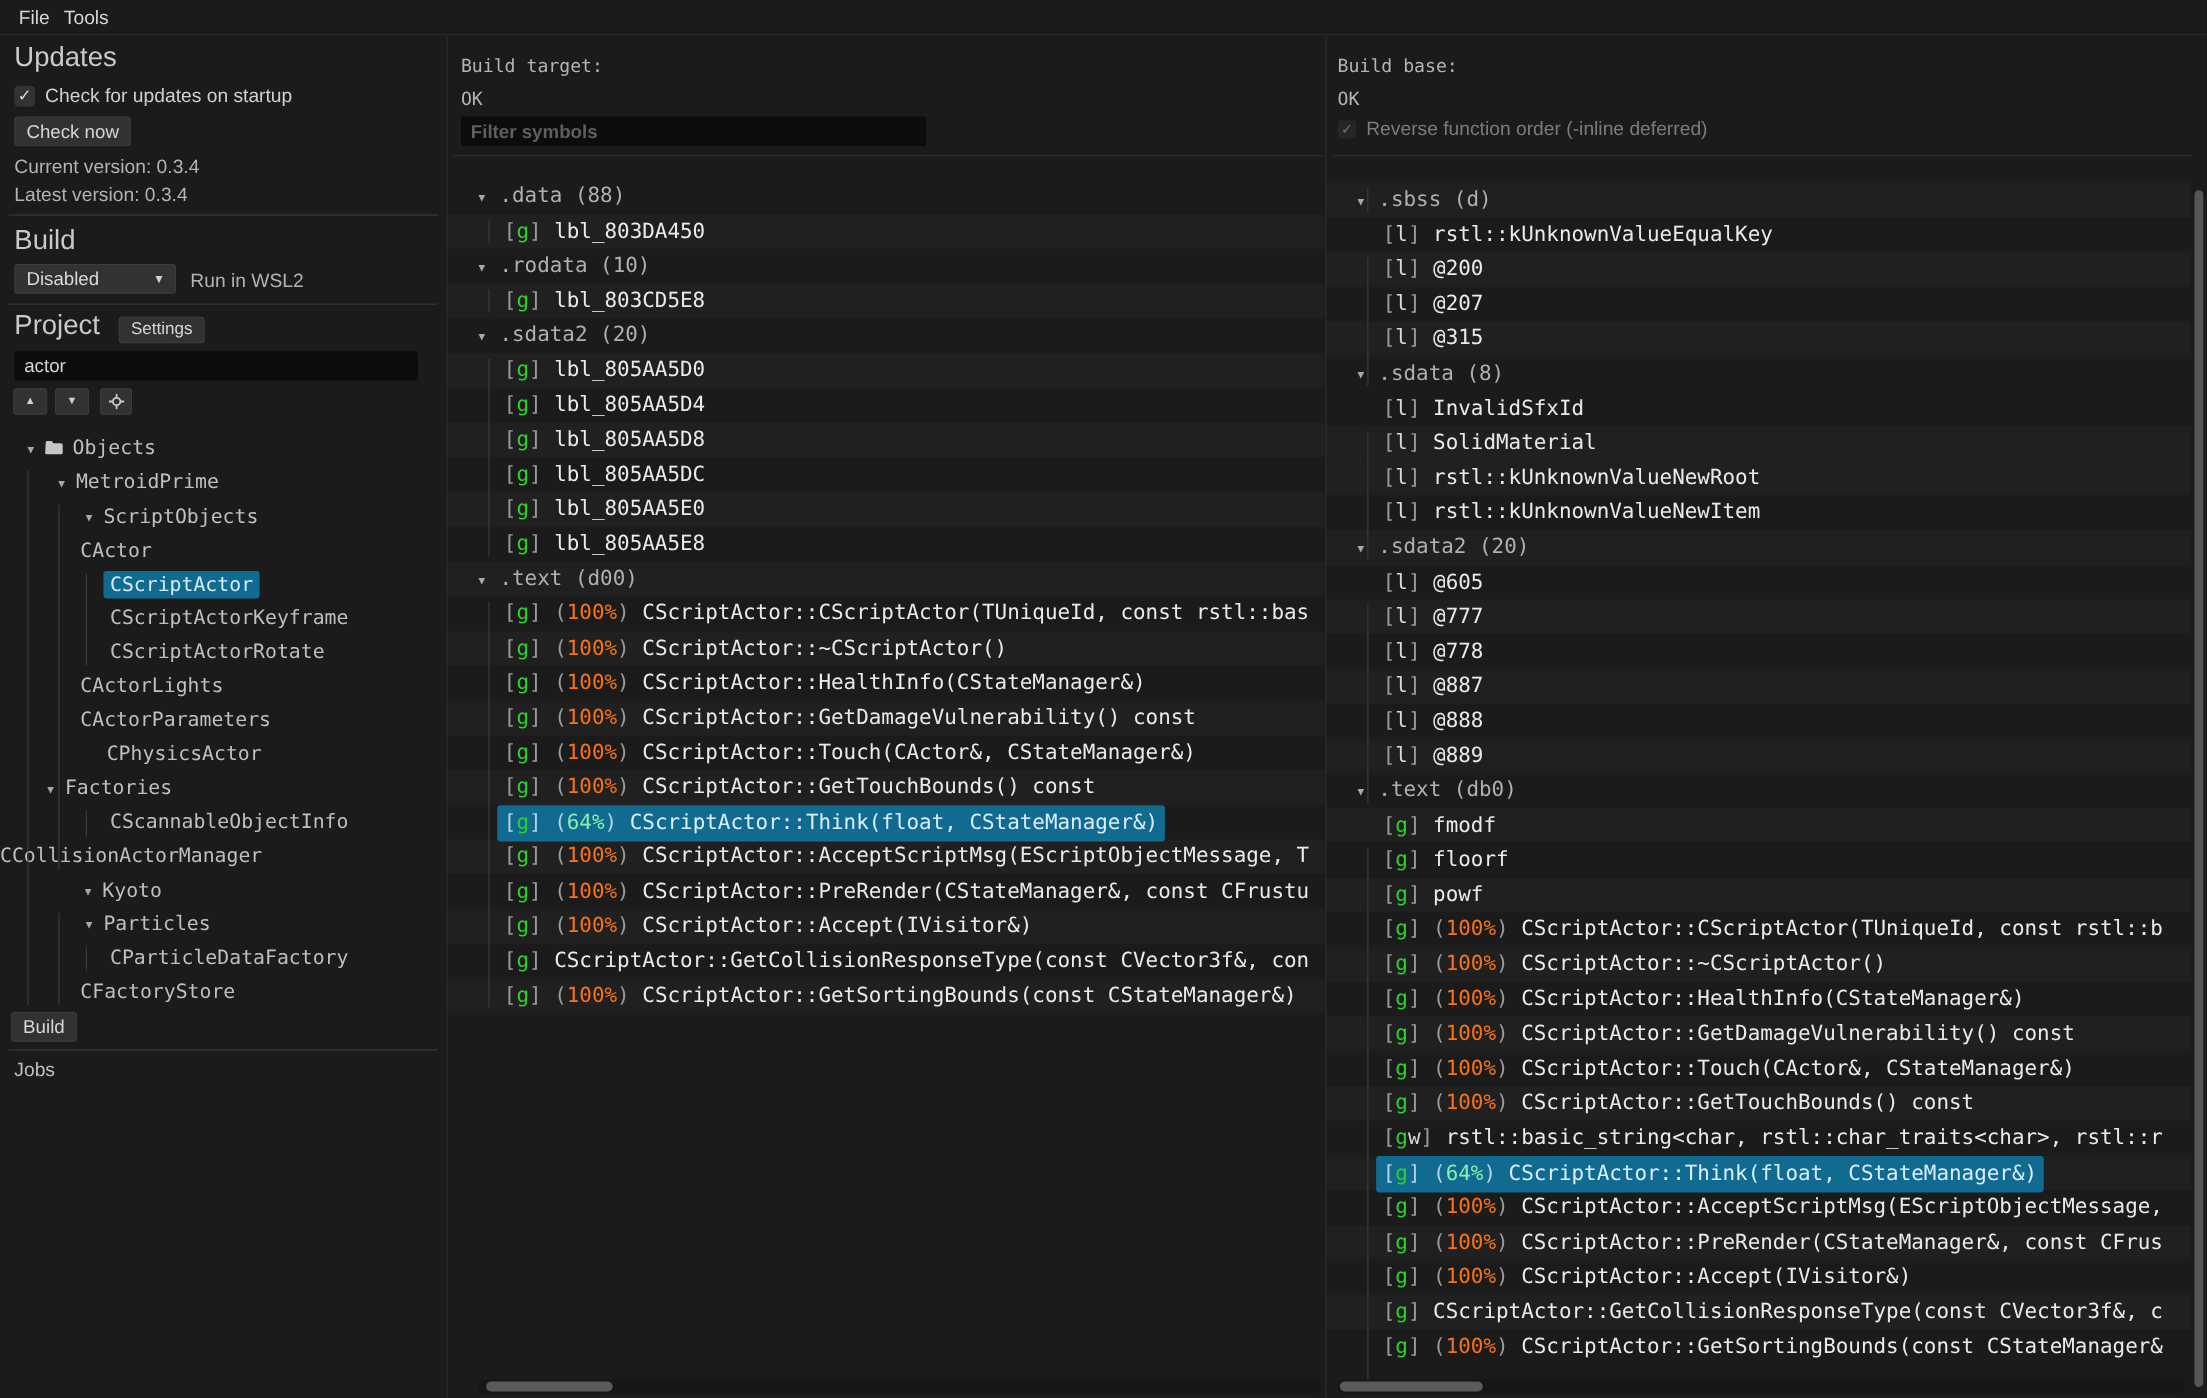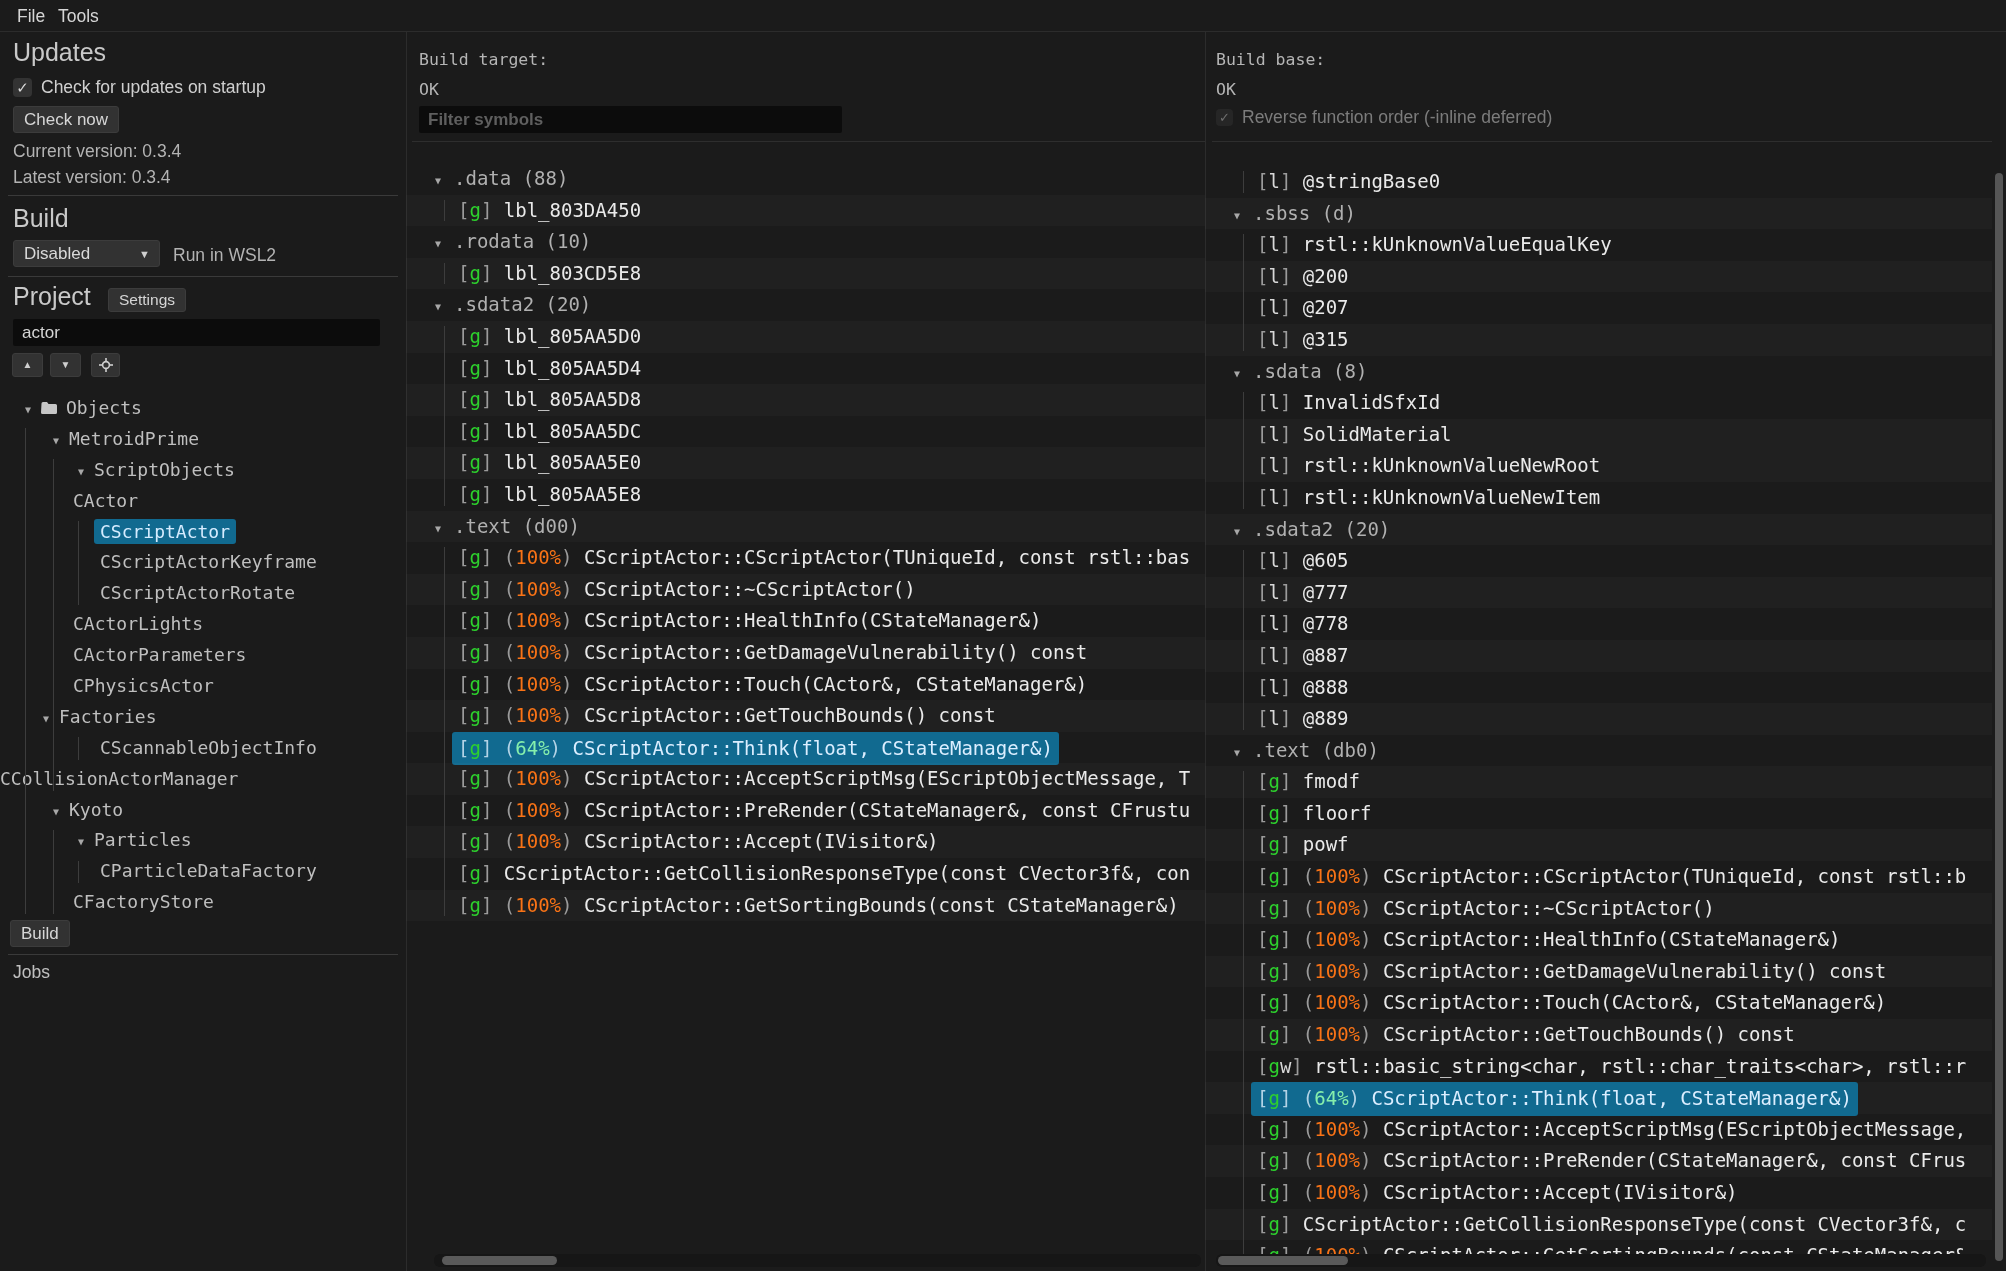--- a/index.html
+++ b/index.html
@@ -156,25 +156,25 @@
           <path d="M0.5 2.5 a1.5 1.5 0 0 1 1.5-1.5 h4 l1.5 2 h7 a1.5 1.5 0 0 1 1.5 1.5 v7 a1.5 1.5 0 0 1-1.5 1.5 h-13 a1.5 1.5 0 0 1-1.5-1.5 z" fill="#c6c6c6"></path>
         </svg></span><span class="tlabel">Objects</span></div>
     <div class="trow" style="padding-left: 48px;"><span class="tri"></span><span class="tlabel">MetroidPrime</span></div>
     <div class="trow" style="padding-left: 73px;"><span class="tri"></span><span class="tlabel">ScriptObjects</span></div>
     <div class="trow" style="padding-left: 73px;"><span class="tlabel">CActor</span></div>
     <div class="trow" style="padding-left: 100px;"><span class="tlabel tsel">CScriptActor</span></div>
     <div class="trow" style="padding-left: 100px;"><span class="tlabel">CScriptActorKeyframe</span></div>
     <div class="trow" style="padding-left: 100px;"><span class="tlabel">CScriptActorRotate</span></div>
     <div class="trow" style="padding-left: 73px;"><span class="tlabel">CActorLights</span></div>
     <div class="trow" style="padding-left: 73px;"><span class="tlabel">CActorParameters</span></div>
-    <div class="trow" style="padding-left: 73px;"><span class="tlabel">CPhysicsActor</span></div>
+    <div class="trow" style="padding-left: 97px;"><span class="tlabel">CPhysicsActor</span></div>
     <div class="trow" style="padding-left: 38px;"><span class="tri"></span><span class="tlabel">Factories</span></div>
     <div class="trow" style="padding-left: 100px;"><span class="tlabel">CScannableObjectInfo</span></div>
     <div class="trow" style=""><span class="tlabel">CCollisionActorManager</span></div>
-    <div class="trow" style="padding-left: 48px;"><span class="tri"></span><span class="tlabel">Kyoto</span></div>
+    <div class="trow" style="padding-left: 48px; margin-left: 24px;"><span class="tri"></span><span class="tlabel">Kyoto</span></div>
     <div class="trow" style="padding-left: 73px;"><span class="tri"></span><span class="tlabel">Particles</span></div>
     <div class="trow" style="padding-left: 100px;"><span class="tlabel">CParticleDataFactory</span></div>
     <div class="trow" style="padding-left: 73px;"><span class="tlabel">CFactoryStore</span></div>
     <div class="tguide" style="left: 25px; top: 34.9px; height: 486.4px;"></div>
     <div class="tguide" style="left: 53px; top: 65.8px; height: 331.9px;"></div>
     <div class="tguide" style="left: 78px; top: 127.6px; height: 84.7px;"></div>
     <div class="tguide" style="left: 78px; top: 343.9px; height: 22.9px;"></div>
     <div class="tguide" style="left: 53px; top: 436.6px; height: 84.7px;"></div>
     <div class="tguide" style="left: 78px; top: 467.5px; height: 22.9px;"></div>
   </div>
@@ -221,21 +221,20 @@
 
 <div class="panel-title mono" style="left:1216px; top:50px">Build base:</div>
 <div class="panel-title mono" style="left:1216px; top:80px">OK</div>
 <div class="checkbox-row" style="left:1216px; top:107px">
   <span class="cbox disabled" style="width:17px;height:17px;line-height:17px;font-size:13px"></span>
   <span class="cb-label dim">Reverse function order (-inline deferred)</span>
 </div>
 <div class="hsep" style="left:1212px; top:141px; width:780px; background:#2e2e2e"></div>
 
 <div id="base-rows" class="rows" style="left:1205px; top:166px; width:787px; height:1105px">
-    <div class="srow sym"><span class="rowbox"><span class="br">[</span><span class="fl">l</span><span class="br">] </span><span class="nm">@stringBase0</span></span></div>
     <div class="srow stripe section"><span class="tri"></span><span class="sec">.sbss (d)</span></div>
     <div class="srow sym"><span class="rowbox"><span class="br">[</span><span class="fl">l</span><span class="br">] </span><span class="nm">rstl::kUnknownValueEqualKey</span></span></div>
     <div class="srow stripe sym"><span class="rowbox"><span class="br">[</span><span class="fl">l</span><span class="br">] </span><span class="nm">@200</span></span></div>
     <div class="srow sym"><span class="rowbox"><span class="br">[</span><span class="fl">l</span><span class="br">] </span><span class="nm">@207</span></span></div>
     <div class="srow stripe sym"><span class="rowbox"><span class="br">[</span><span class="fl">l</span><span class="br">] </span><span class="nm">@315</span></span></div>
     <div class="srow section"><span class="tri"></span><span class="sec">.sdata (8)</span></div>
     <div class="srow sym"><span class="rowbox"><span class="br">[</span><span class="fl">l</span><span class="br">] </span><span class="nm">InvalidSfxId</span></span></div>
     <div class="srow stripe sym"><span class="rowbox"><span class="br">[</span><span class="fl">l</span><span class="br">] </span><span class="nm">SolidMaterial</span></span></div>
     <div class="srow stripe sym"><span class="rowbox"><span class="br">[</span><span class="fl">l</span><span class="br">] </span><span class="nm">rstl::kUnknownValueNewRoot</span></span></div>
     <div class="srow sym"><span class="rowbox"><span class="br">[</span><span class="fl">l</span><span class="br">] </span><span class="nm">rstl::kUnknownValueNewItem</span></span></div>

